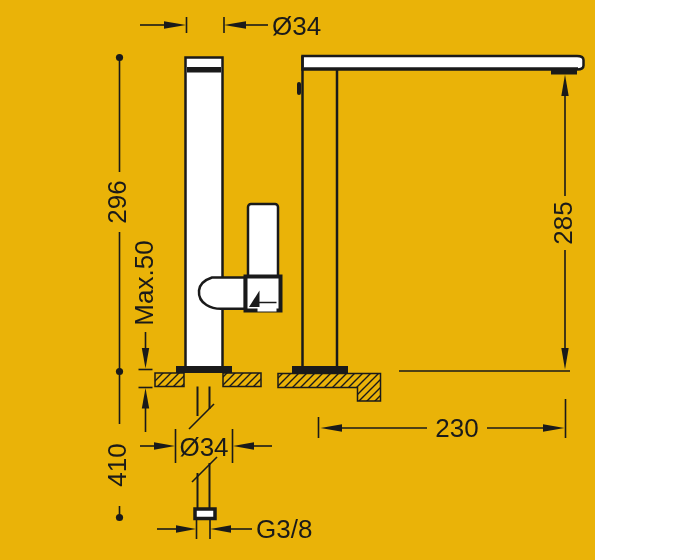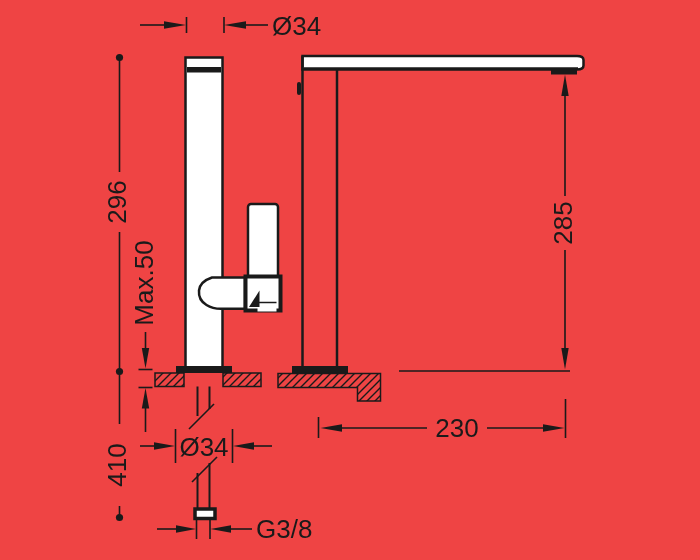--- a/index.html
+++ b/index.html
@@ -1,16 +1,16 @@
 <!DOCTYPE html>
 <html><head>
 <meta charset="utf-8">
 <style>
   html,body{margin:0;padding:0;background:#fff;}
-  .stage{position:relative;width:700px;height:560px;background:#ef4444;overflow:hidden;
+  .stage{position:relative;width:595px;height:560px;background:#eab308;overflow:hidden;
          font-family:"Liberation Sans", sans-serif;}
   svg{display:block;}
   svg text{font-family:"Liberation Sans", sans-serif;font-size:26px;fill:#1a1a1a;}
 </style>
 </head>
 <body>
 
 <div class="stage">
 <svg width="700" height="560" viewBox="0 0 700 560">
   <defs>

